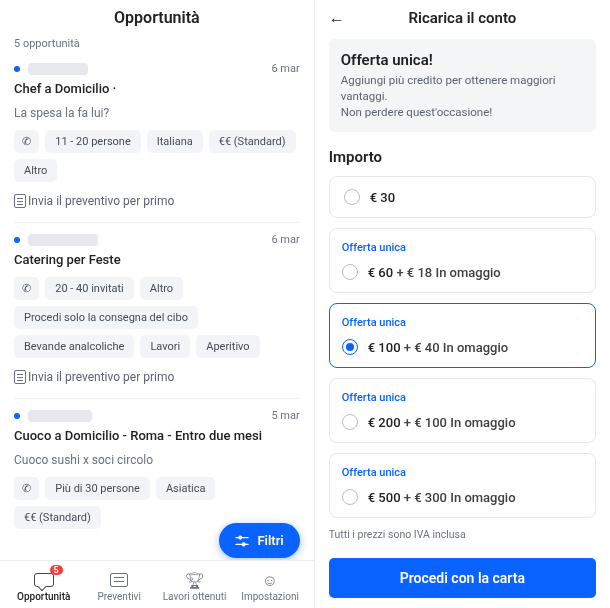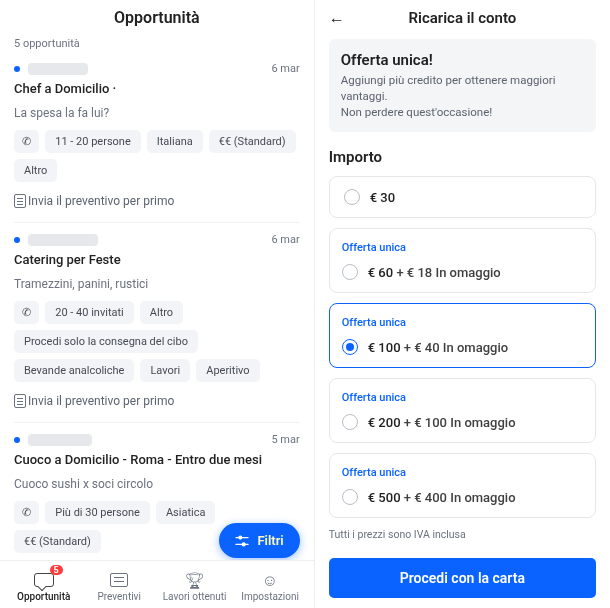--- a/index.html
+++ b/index.html
@@ -146,21 +146,20 @@
 
     <div class="card">
       <div class="row-head">
         <div class="name-wrap">
           <span class="dot-new"></span>
           <span class="blur-name n2"></span>
         </div>
         <span class="date">6 mar</span>
       </div>
       <div class="svc">Catering per Feste</div>
-      <div class="desc">Tramezzini, panini, rustici</div>
       <div class="chipline">
         <span class="pill phone"><span class="phone-ic">✆</span></span>
         <span class="pill">20 - 40 invitati</span>
         <span class="pill">Altro</span>
         <span class="pill">Procedi solo la consegna del cibo</span>
         <span class="pill">Bevande analcoliche</span>
         <span class="pill">Lavori</span>
         <span class="pill">Aperitivo</span>
       </div>
       <div class="firstquote">
@@ -272,21 +271,21 @@
       <div class="opt-row">
         <span class="radio"></span>
         <span><span>€ 200 </span><span class="bonus">+ € 100 In omaggio</span></span>
       </div>
     </div>
 
     <div class="opt">
       <div class="opt-badge">Offerta unica</div>
       <div class="opt-row">
         <span class="radio"></span>
-        <span><span>€ 500 </span><span class="bonus">+ € 400 In omaggio</span></span>
+        <span><span>€ 500 </span><span class="bonus">+ € 300 In omaggio</span></span>
       </div>
     </div>
 
     <div class="note">Tutti i prezzi sono IVA inclusa</div>
 
   </div>
 
   <div class="cta-wrap">
     <div class="cta">Procedi con la carta</div>
   </div>

